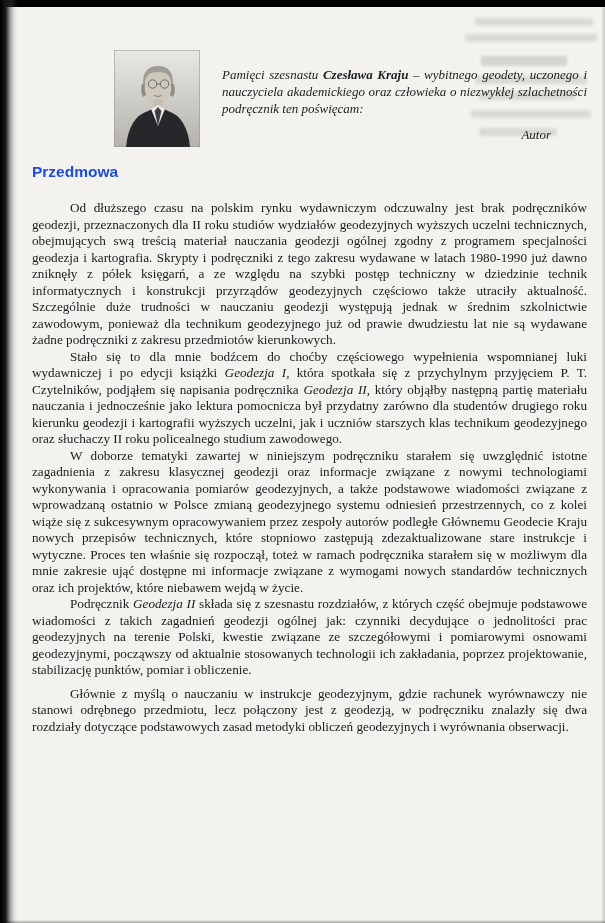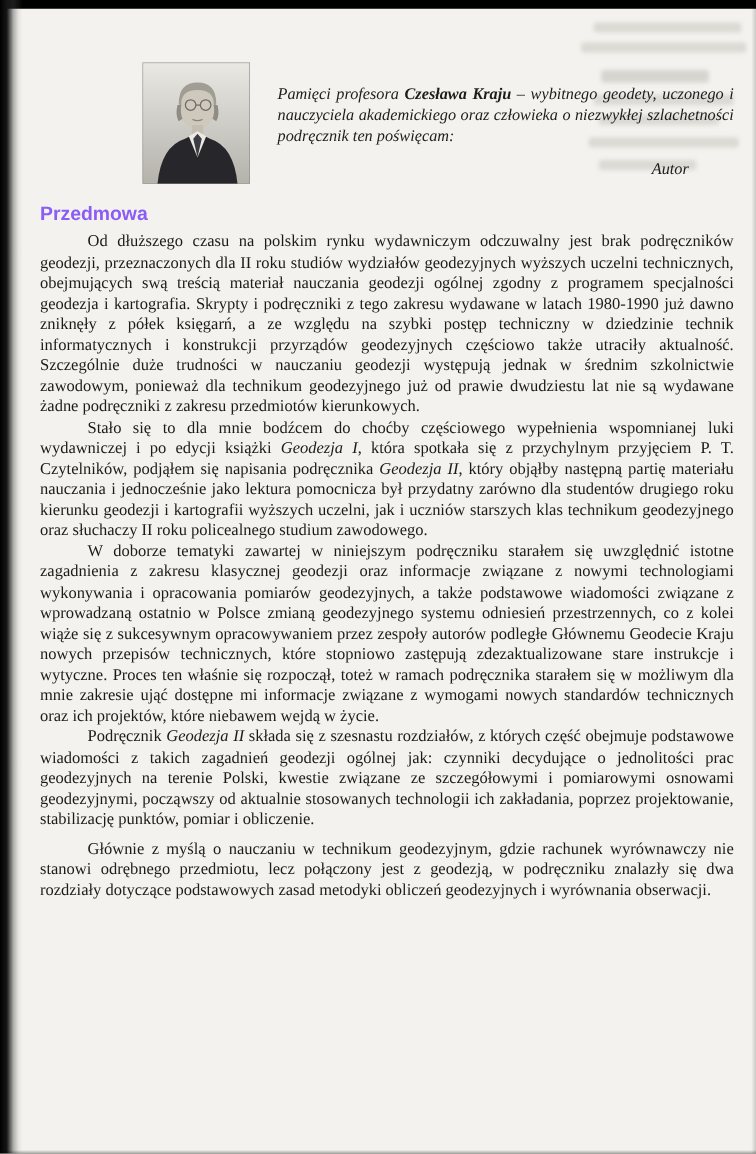--- a/index.html
+++ b/index.html
@@ -37,24 +37,24 @@
   }
   .dedication-text .bold-italic { font-weight:bold; }
   .signature {
     text-align:right; padding-right:36px; margin-top:10px;
     font-style:italic; font-size:13px;padding-left:16px;
   }
 
   .heading {
     font-family:"Liberation Sans", sans-serif;
     font-weight:bold; font-size:15.5px;
-    margin:16px 0 0 0; color:#8b5cf6;
+    margin:16px 0 0 0; color:#1d4ed8;
   }
 
-  .body-text { margin-top:4px; font-size:13.2px; line-height:16.5px; text-align:justify; color:#1b1b1b; }
+  .body-text { margin-top:19px; font-size:13.2px; line-height:16.5px; text-align:justify; color:#1b1b1b; }
   .body-text p { margin:0; text-indent:38px; }
   .body-text p .italic { font-style:italic; }
   .body-text p:nth-child(5) { margin-top:7px; }
 </style>
 </head>
 <body>
 
 <div class="page">
 
   <div class="scan-top"></div>
@@ -103,29 +103,29 @@
           <rect x="39.5" y="50" width="9" height="9" fill="#c4bdb1"></rect>
 
           <path d="M12 97 q3 -30 22 -36 l10 -5 10 5 q19 6 22 36 z" fill="#26262b"></path>
 
           <path d="M37 59 l7 -4 7 4 -7 17 z" fill="#eceae3"></path>
 
           <path d="M44 57 l3.4 4 -3.4 15 -3.4 -15 z" fill="#3c3c44"></path>
         </svg>
       </div>
       <div>
-        <div class="dedication-text"><span class="italic">Pamięci profesora </span><span class="bold-italic">Czesława Kraju</span><span class="italic"> – wybitnego geodety, uczonego i nauczyciela akademickiego oraz człowieka o niezwykłej szlachetności podręcznik ten poświęcam:</span></div>
+        <div class="dedication-text"><span class="italic">Pamięci szesnastu </span><span class="bold-italic">Czesława Kraju</span><span class="italic"> – wybitnego geodety, uczonego i nauczyciela akademickiego oraz człowieka o niezwykłej szlachetności podręcznik ten poświęcam:</span></div>
         <div class="signature">Autor</div>
       </div>
     </div>
 
     <h1 class="heading">Przedmowa</h1>
 
     <div class="body-text">
         <p><span>Od dłuższego czasu na polskim rynku wydawniczym odczuwalny jest brak podręczników geodezji, przeznaczonych dla II roku studiów wydziałów geodezyjnych wyższych uczelni technicznych, obejmujących swą treścią materiał nauczania geodezji ogólnej zgodny z programem specjalności geodezja i kartografia. Skrypty i podręczniki z tego zakresu wydawane w latach 1980-1990 już dawno zniknęły z półek księgarń, a ze względu na szybki postęp techniczny w dziedzinie technik informatycznych i konstrukcji przyrządów geodezyjnych częściowo także utraciły aktualność. Szczególnie duże trudności w nauczaniu geodezji występują jednak w średnim szkolnictwie zawodowym, ponieważ dla technikum geodezyjnego już od prawie dwudziestu lat nie są wydawane żadne podręczniki z zakresu przedmiotów kierunkowych.</span></p>
         <p><span>Stało się to dla mnie bodźcem do choćby częściowego wypełnienia wspomnianej luki wydawniczej i po edycji książki </span><span class="italic">Geodezja I</span><span>, która spotkała się z przychylnym przyjęciem P. T. Czytelników, podjąłem się napisania podręcznika </span><span class="italic">Geodezja II</span><span>, który objąłby następną partię materiału nauczania i jednocześnie jako lektura pomocnicza był przydatny zarówno dla studentów drugiego roku kierunku geodezji i kartografii wyższych uczelni, jak i uczniów starszych klas technikum geodezyjnego oraz słuchaczy II roku policealnego studium zawodowego.</span></p>
         <p><span>W doborze tematyki zawartej w niniejszym podręczniku starałem się uwzględnić istotne zagadnienia z zakresu klasycznej geodezji oraz informacje związane z nowymi technologiami wykonywania i opracowania pomiarów geodezyjnych, a także podstawowe wiadomości związane z wprowadzaną ostatnio w Polsce zmianą geodezyjnego systemu odniesień przestrzennych, co z kolei wiąże się z sukcesywnym opracowywaniem przez zespoły autorów podległe Głównemu Geodecie Kraju nowych przepisów technicznych, które stopniowo zastępują zdezaktualizowane stare instrukcje i wytyczne. Proces ten właśnie się rozpoczął, toteż w ramach podręcznika starałem się w możliwym dla mnie zakresie ująć dostępne mi informacje związane z wymogami nowych standardów technicznych oraz ich projektów, które niebawem wejdą w życie.</span></p>
         <p><span>Podręcznik </span><span class="italic">Geodezja II</span><span> składa się z szesnastu rozdziałów, z których część obejmuje podstawowe wiadomości z takich zagadnień geodezji ogólnej jak: czynniki decydujące o jednolitości prac geodezyjnych na terenie Polski, kwestie związane ze szczegółowymi i pomiarowymi osnowami geodezyjnymi, począwszy od aktualnie stosowanych technologii ich zakładania, poprzez projektowanie, stabilizację punktów, pomiar i obliczenie.</span></p>
-        <p><span>Głównie z myślą o nauczaniu w technikum geodezyjnym, gdzie rachunek wyrównawczy nie stanowi odrębnego przedmiotu, lecz połączony jest z geodezją, w podręczniku znalazły się dwa rozdziały dotyczące podstawowych zasad metodyki obliczeń geodezyjnych i wyrównania obserwacji.</span></p>
+        <p><span>Głównie z myślą o nauczaniu w instrukcje geodezyjnym, gdzie rachunek wyrównawczy nie stanowi odrębnego przedmiotu, lecz połączony jest z geodezją, w podręczniku znalazły się dwa rozdziały dotyczące podstawowych zasad metodyki obliczeń geodezyjnych i wyrównania obserwacji.</span></p>
       </div>
 
   </div>
 </div>
 
 </body></html>

